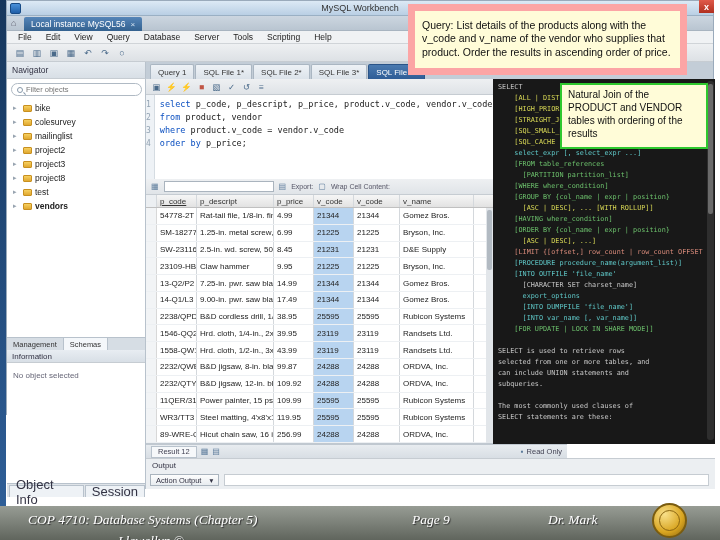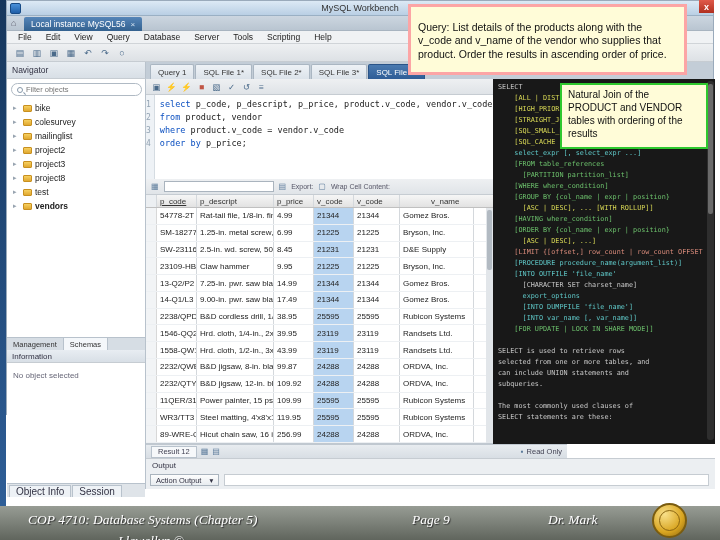--- a/index.html
+++ b/index.html
@@ -56,21 +56,21 @@
   .tlabel.bold{font-weight:bold}
   .mgmt-tabs{position:absolute;left:0;top:258px;width:138px;height:13px;display:flex;
       background:#d6dde4;border-top:1px solid #b8c2cc;font-size:7.5px;color:#333}
   .mtab{padding:0 6px;display:flex;align-items:center;border-right:1px solid #b8c2cc}
   .mtab.active{background:#f4f7fa}
   .info-head{position:absolute;left:0;top:271px;width:138px;height:13px;
       background:linear-gradient(#e8edf2,#d8dfe6);border-bottom:1px solid #c6ccd2;
       display:flex;align-items:center;padding-left:5px;font-size:8px;color:#334}
   .no-object{position:absolute;left:6px;top:292px;font-size:8px;color:#667}
   .bottom-tabs{position:absolute;left:0;top:404px;width:138px;height:14px;display:flex;gap:1px;
-      padding-left:2px;background:#dfe4e9;border-top:1px solid #b8c2cc;font-size:10px;color:#334}
+      padding-left:2px;background:#dfe4e9;border-top:1px solid #b8c2cc;font-size:13px;color:#334}
   .btab{padding:0 6px;display:flex;align-items:center;background:#eef2f6;border:1px solid #b8c2cc;border-bottom:none;margin-top:1px}
 
   
   .ed-toolbar{position:absolute;left:139px;top:78px;width:347px;height:16px;
       background:linear-gradient(#eef0f2,#dfe3e7);border-bottom:1px solid #c6ccd2;
       display:flex;align-items:center;padding-left:4px;gap:2px}
   .ed-toolbar .tb-icon{width:13px;height:13px;font-size:8.5px}
   .code-wrap{position:absolute;left:139px;top:94px;width:347px;height:84px;background:#fff;display:flex}
   .gutter{width:17px;background:#eef2f6;border-right:1px solid #d5dce2;color:#93a3b3;
       font-size:8px;text-align:right;padding:3px 3px 0 0;font-family:"DejaVu Sans Mono",monospace}
@@ -117,21 +117,21 @@
   
   .output{position:absolute;left:139px;top:457px;width:569px;height:31px;background:#eceff2;border-top:1px solid #c6ccd2}
   .output-label{position:absolute;left:6px;top:2px;font-size:8px;color:#334}
   .action-row{position:absolute;left:4px;top:14px;right:6px;height:14px;display:flex;align-items:center;gap:5px}
   .action-select{height:12px;border:1px solid #aab4be;background:linear-gradient(#fdfdfd,#e8ecf0);
       padding:0 5px;font-size:7.5px;color:#334;display:flex;align-items:center;gap:8px}
   .action-list{flex:1;height:12px;background:#fff;border:1px solid #c6ccd2}
 
   
   .callout-query{position:absolute;left:408px;top:4px;width:279px;height:71px;background:#fffcd8;
-      border:3px solid #fca5a5;padding:14px 7px;font-size:10.5px;line-height:1.28;color:#111;z-index:5}
+      border:7px solid #fca5a5;padding:8px 7px;font-size:10.5px;line-height:1.28;color:#111;z-index:5}
   .callout-join{position:absolute;left:560px;top:83px;width:148px;height:66px;background:#fffcd8;
       border:2px solid #2ec82e;padding:3px 6px;font-size:10px;line-height:1.3;color:#111;z-index:5}
   .slide-close{position:absolute;left:699px;top:0;width:15px;height:13px;z-index:6;
       background:linear-gradient(#e05a4a,#b03020);color:#fff;font-size:9px;font-weight:bold;
       display:flex;align-items:center;justify-content:center}
   .footer{position:absolute;left:0;top:506px;width:720px;height:34px;z-index:4;overflow:hidden;
       background:linear-gradient(#979c94,#60655d)}
   .ftext{position:absolute;font-family:"Liberation Serif",serif;font-style:italic;font-weight:normal;
       font-size:13.5px;color:#fff;text-shadow:1px 1px 1px #333;white-space:nowrap}
   .f-course{left:28px;top:6px}.f-page{left:412px;top:6px}.f-author{left:548px;top:6px}.f-author2{left:118px;top:27px}
@@ -287,21 +287,21 @@
       <span>Wrap Cell Content:</span>
     </div>
 
     <div class="grid-header">
         <div class="gcell first"></div>
         <div class="gcell" style="width: 40px; text-decoration: underline;">p_code</div>
         <div class="gcell" style="width: 77px;">p_descript</div>
         <div class="gcell" style="width: 40px;">p_price</div>
         <div class="gcell" style="width: 40px;">v_code</div>
         <div class="gcell" style="width: 46px;">v_code</div>
-        <div class="gcell" style="width: 74px; margin-left: 28px;">v_name</div>
+        <div class="gcell" style="width: 74px;">v_name</div>
         <div class="gcell fill"></div>
       </div>
     <div class="grid-body">
       <div class="grow">
           <div class="gcell first"></div>
           <div class="gcell" style="width: 40px;">54778-2T</div>
           <div class="gcell" style="width: 77px;">Rat-tail file, 1/8-in. fine</div>
           <div class="gcell" style="width: 40px;">4.99</div>
           <div class="gcell sel" style="width: 40px;">21344</div>
           <div class="gcell" style="width: 46px;">21344</div>

